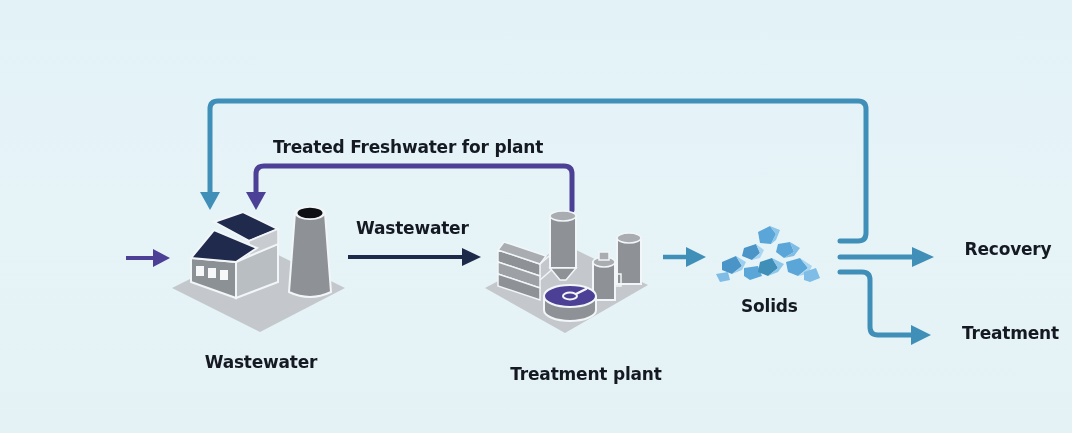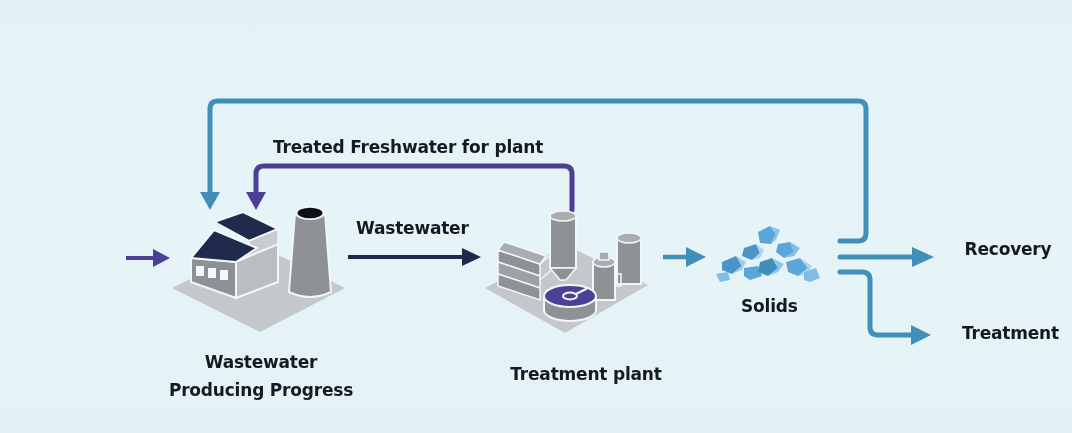--- a/index.html
+++ b/index.html
@@ -151,20 +151,19 @@
   <div class="lbl" style="left:356px; top:217px;">Wastewater</div>
   <div class="lbl" style="left:741px; top:295px;text-align:center;">Solids</div>
 
   <div class="lbl center" style="left:1008px; top:233px;">
     <span class="stack" style="margin-top:5px;">Recovery</span>
   </div>
   <div class="lbl" style="left:962px; top:322px;">Treatment</div>
 
   <div class="lbl center" style="left:261px; top:351px;">
     <span class="stack">Wastewater</span>
-    <span class="stack" style="margin-top:6px;">Producing Progress</span>
   </div>
 
   <div class="lbl center" style="left:586px; top:351px;">
     <span class="stack" style="margin-top:12px;">Treatment plant</span>
   </div>
 
 </div>
 
 </body></html>

